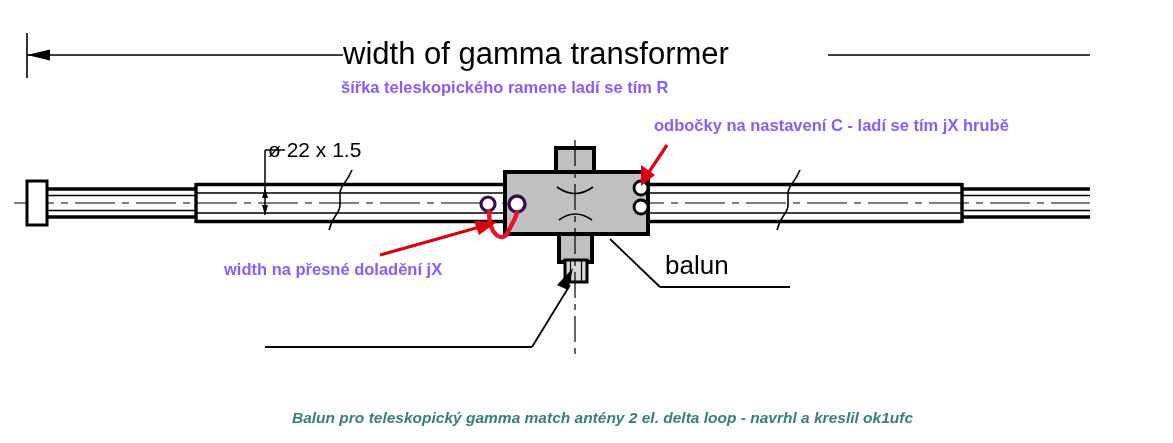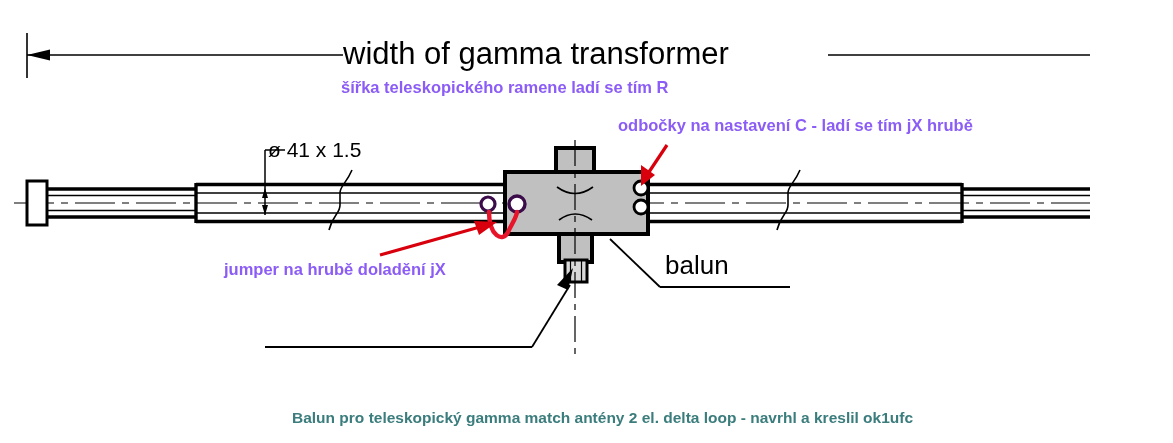--- a/index.html
+++ b/index.html
@@ -56,20 +56,21 @@
     font-size: 21px;
   }
   #so239-label {
     font-size: 26px;
   }
   #balun-label {
     font-size: 26px;
   }
   #caption {
     font-size: 15.5px;
+    font-style: italic;
   }
 </style>
 </head>
 <body>
 
 <div id="stage">
 
   <svg width="1173" height="443" viewBox="0 0 1173 443">
 
     <g>
@@ -210,24 +211,24 @@
       <line x1="660" y1="287" x2="790" y2="287" stroke="#000" stroke-width="1.8"></line>
       <line x1="660" y1="287" x2="610" y2="239" stroke="#000" stroke-width="1.8"></line>
     </g>
 
   </svg>
 
   <div class="lbl lbl-black" id="title-width" style="left:343px; top:38px;">width of gamma transformer</div>
 
   <div class="lbl lbl-red" id="sub-width" style="left:341px; top:79px;">šířka teleskopického ramene ladí se tím R</div>
 
-  <div class="lbl lbl-red" id="tap-note" style="left:618px; top:117px;">odbočky na nastavení C - ladí se tím jX hrubě</div>
-
-  <div class="lbl lbl-red" id="jumper-note" style="left:224px; top:261px;">jumper na hrubě doladění jX</div>
-
-  <div class="lbl lbl-black" id="dim-tube" style="left:268px; top:139px;">ø 41 x 1.5</div>
+  <div class="lbl lbl-red" id="tap-note" style="left:654px; top:117px;">odbočky na nastavení C - ladí se tím jX hrubě</div>
+
+  <div class="lbl lbl-red" id="jumper-note" style="left:224px; top:261px;">width na přesné doladění jX</div>
+
+  <div class="lbl lbl-black" id="dim-tube" style="left:268px; top:139px;">ø 22 x 1.5</div>
 
 
   <div class="lbl lbl-black" id="balun-label" style="left:665px; top:252px;">balun</div>
 
   <div class="lbl lbl-teal" id="caption" style="left:292px; top:410px;">Balun pro teleskopický gamma match antény 2 el. delta loop - navrhl a kreslil ok1ufc</div>
 
 </div>
 
 </body></html>

